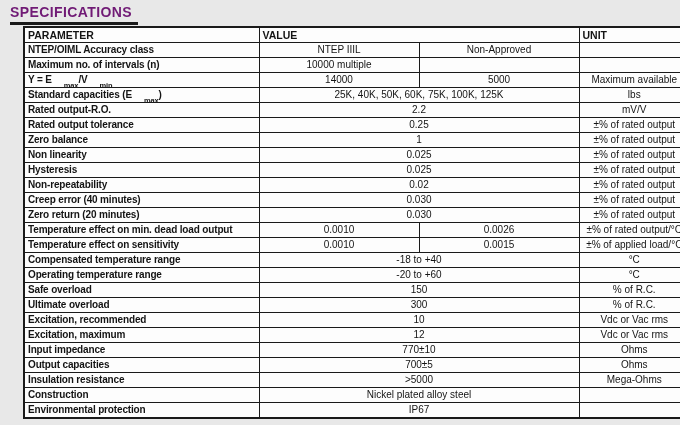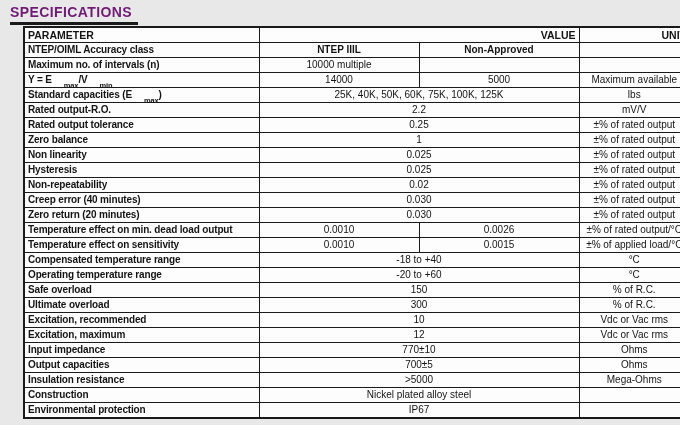--- a/index.html
+++ b/index.html
@@ -33,30 +33,30 @@
     padding:0 3px;
     font-size:10px;
     line-height:1;
     vertical-align:middle;
     white-space:nowrap;
     overflow:hidden;
   }
   .spec th{
     font-weight:bold;
     font-size:10.5px;
-    text-align:right;
+    text-align:left;
   }
   .spec th.param{text-align:left;}
   .spec td.param{
     font-weight:bold;
     text-align:left;
     letter-spacing:-0.15px;
   }
   .spec td.val,.spec td.unit{text-align:center;}
-  .spec td.b{font-weight:bold;}
+  .spec td.b{font-weight:normal;}
   .spec sub{
     font-size:7.5px;
     line-height:0;
     position:relative;
     top:2px;
     margin-left:12px;
   }
 </style>
 </head>
 <body>

